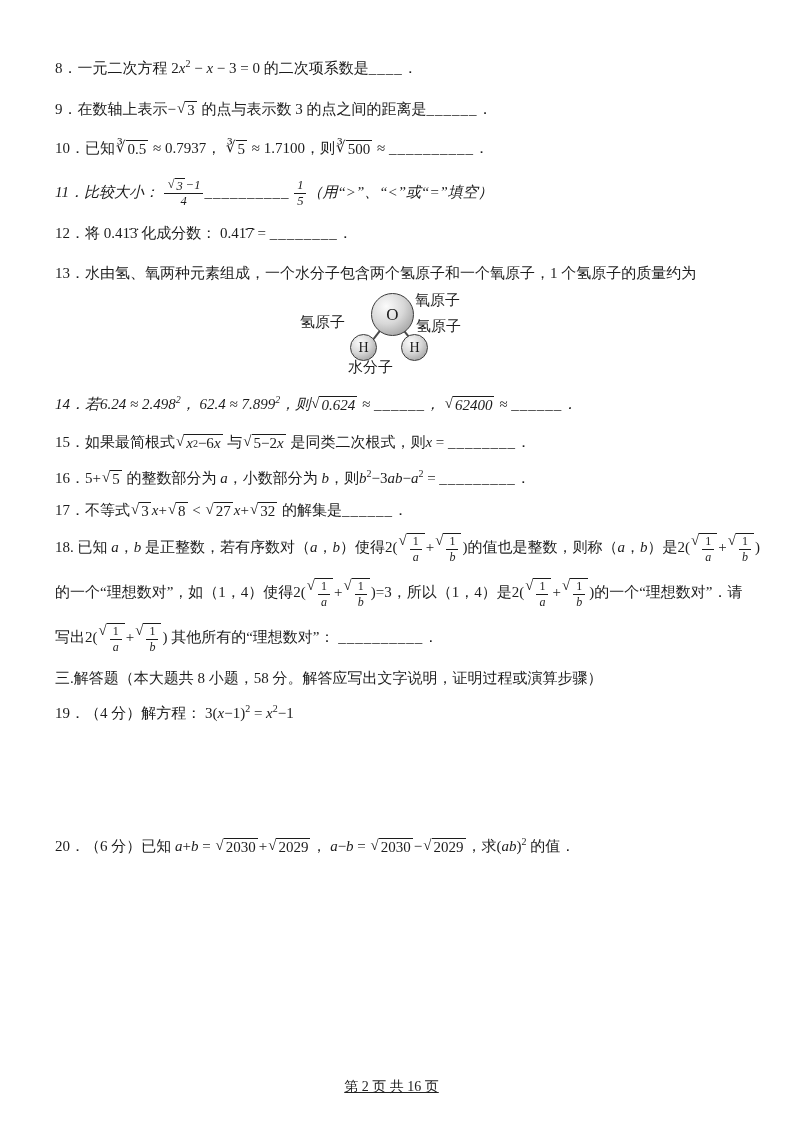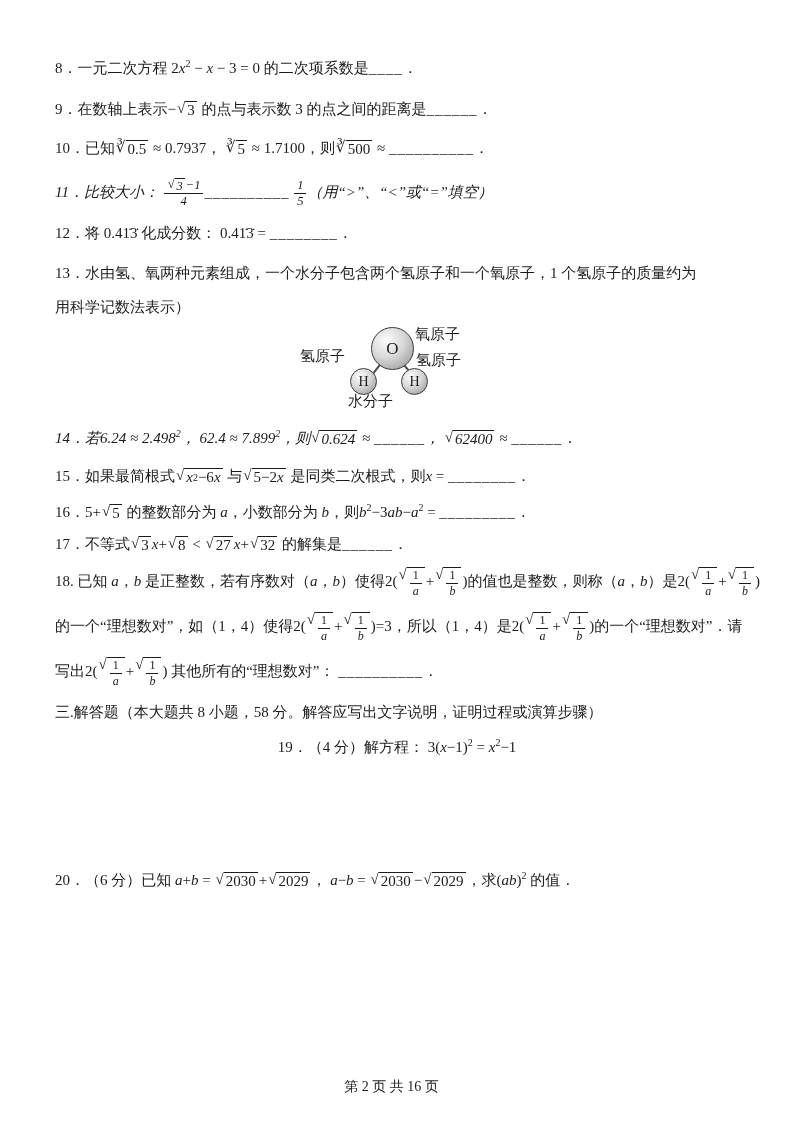--- a/index.html
+++ b/index.html
@@ -20,21 +20,21 @@
   .q10{margin-bottom:8px;}
   .q11{margin-bottom:6px;line-height:46px;font-style:italic;}
   .q12{margin-bottom:10px;}
   .q13l{line-height:34px;white-space:nowrap;}
   .q14{margin-top:8px;margin-bottom:13px;font-style:italic;}
   .q15{margin-bottom:11px;}
   .q16{margin-bottom:7px;}
   .q17{margin-bottom:2px;}
   .q18l{line-height:45px;white-space:nowrap;}
   .sec3{margin-top:6px;margin-bottom:10px;}
-  .q19{margin-bottom:0;text-align:center;}
+  .q19{margin-bottom:0;}
   .q20{margin-top:108px;}
   
   .m{font-family:"Liberation Serif","DejaVu Serif",serif;}
   .v{font-style:italic;font-family:"Liberation Serif","DejaVu Serif",serif;}
   .sup{font-size:10px;vertical-align:super;line-height:0;}
   .blank{letter-spacing:1px;}
   .sqrt{display:inline-flex;align-items:flex-start;vertical-align:middle;white-space:nowrap;margin:0 1px;}
   .rsign{line-height:1.05;}
   .rad{border-top:1px solid currentColor;padding:0 2px;line-height:1.15;display:inline-flex;align-items:center;}
   .frac{display:inline-flex;flex-direction:column;align-items:center;vertical-align:middle;font-size:12.5px;line-height:1.2;text-align:center;margin:0 1px;}
@@ -54,21 +54,21 @@
   .h-right{left:85px;}
   .bond{position:absolute;width:2px;height:18px;background:#4a4a4a;}
   .bond-l{left:62px;top:31px;transform:rotate(38deg);}
   .bond-r{left:88px;top:31px;transform:rotate(-38deg);}
   .lbl{position:absolute;font-size:15px;white-space:nowrap;}
   .lbl-o{left:99px;top:-1px;}
   .lbl-hl{left:-16px;top:21px;}
   .lbl-hr{left:100px;top:25px;}
   .lbl-w{left:32px;top:66px;}
   
-  .footer{position:absolute;left:0;right:0;bottom:26px;text-align:center;font-size:14px;color:#222;}
+  .footer{position:absolute;left:0;right:0;bottom:26px;text-align:center;font-size:14px;color:#222;text-decoration:underline;}
 </style>
 </head>
 <body>
 
 <div class="page">
 
   <div class="line q8"><span>8．一元二次方程 </span><span class="m">2</span><span class="v">x</span><span class="sup">2</span><span class="m"> − </span><span class="v">x</span><span class="m"> − 3 = 0</span><span> 的二次项系数是</span><span class="blank">____</span><span>．</span></div>
   <div class="line q9"><span>9．在数轴上表示</span><span class="m">−</span><span class="sqrt">
         <span class="rsign">√</span>
         <span class="rad">
@@ -101,25 +101,24 @@
           </span>
           <span class="m">−1</span>
         </span>
         <span class="fd"><span>4</span></span>
       </span><span class="blank">__________</span><span> </span><span class="frac">
         <span class="fn">
           <span>1</span>
         </span>
         <span class="fd"><span>5</span></span>
       </span><span>（用“&gt;”、“&lt;”或“=”填空）</span></div>
-  <div class="line q12"><span>12．将 </span><span class="m">0.41̇3̇</span><span> 化成分数： </span><span class="m">0.41̇3̇ =</span><span> </span><span class="blank">________</span><span>．</span></div>
+  <div class="line q12"><span>12．将 </span><span class="m">0.41̇3̇</span><span> 化成分数： </span><span class="m">0.41̇7̇ =</span><span> </span><span class="blank">________</span><span>．</span></div>
 
   <div>
     <div class="line q13l"><span>13．水由氢、氧两种元素组成，一个水分子包含两个氢原子和一个氧原子，1 个氢原子的质量约为</span></div>
-    <div class="line q13l"><span>用科学记数法表示）</span></div>
   </div>
 
   <div class="diagram">
     <div class="mol">
       <div class="bond bond-l"></div>
       <div class="bond bond-r"></div>
       <div class="atom o-atom">
         <span>O</span>
       </div>
       <div class="atom h-atom h-left">

